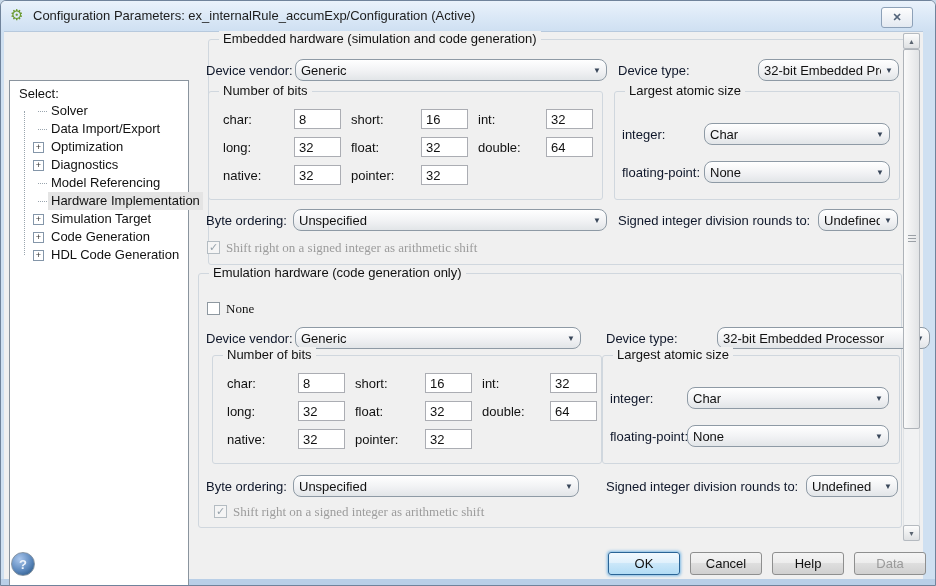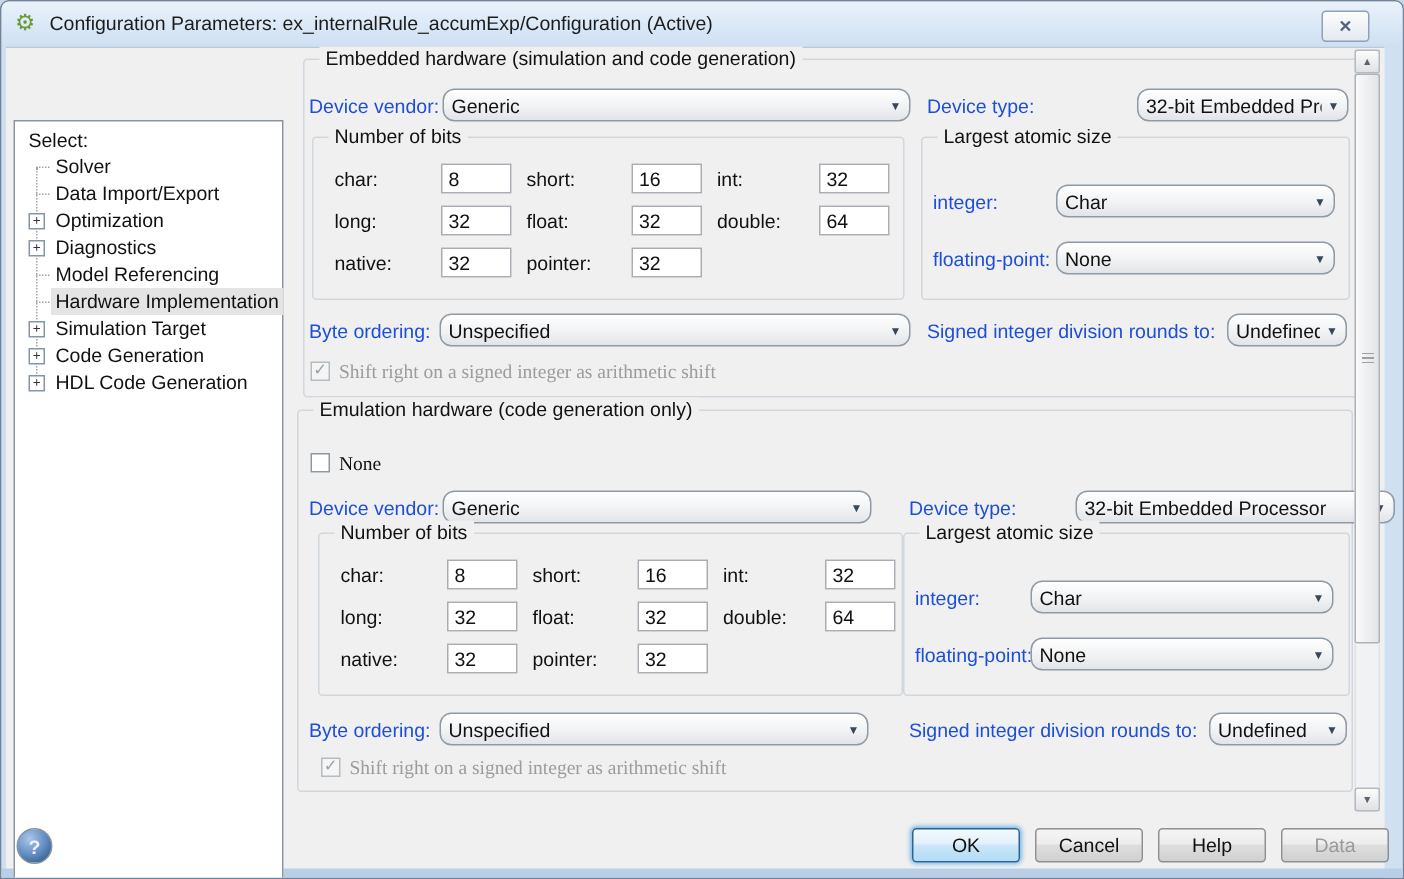--- a/index.html
+++ b/index.html
@@ -14,32 +14,32 @@
              border-radius:3px;background:linear-gradient(#fdfdfd,#e3e9f1);display:flex;align-items:center;
              justify-content:center;font-size:11px;font-weight:bold;color:#53647a;cursor:default;}
   
   .frame-right{position:absolute;left:922px;top:30px;width:14px;height:556px;background:#cfe0f1;}
   .frame-left{position:absolute;left:0;top:30px;width:3px;height:556px;background:#cfe0f1;}
   .frame-bottom{position:absolute;left:0;top:578px;width:936px;height:8px;background:#b9cfe7;}
   
   .sidebar{position:absolute;left:8px;top:34px;width:180px;height:509px;background:#fff;
            border:1px solid #8a949e;box-sizing:border-box;margin-top:45px;}
   .sidebar-header{position:absolute;left:9px;top:5px;color:#111;}
-  .tree{position:absolute;left:0;top:21px;width:178px;}
+  .tree{position:absolute;left:0;top:21px;width:178px;padding-left:14px;}
   .tree-rail{position:absolute;left:14px;top:30px;height:144px;width:1px;border-left:1px dotted #9aa5ae;}
   .tree-row{position:relative;height:18px;line-height:18px;padding-left:24px;white-space:nowrap;cursor:default;}
   .tree-plus{position:absolute;left:9px;top:4px;width:9px;height:9px;border:1px solid #8496a9;background:#fff;
              font-size:9px;line-height:8px;text-align:center;color:#333;box-sizing:content-box;}
   .tree-dash{position:absolute;left:14px;top:9px;width:9px;border-top:1px dotted #9aa5ae;}
   .tree-label{display:inline-block;padding:0 3px;}
   .tree-row.selected .tree-label{background:#e4e4e4;}
   
   .group{position:absolute;border:1px solid #d0d7de;border-radius:3px;}
   .legend{position:absolute;left:10px;top:-9px;background:#f0f0f0;padding:0 4px;white-space:nowrap;color:#111;}
-  .lbl{position:absolute;white-space:nowrap;color:#1d4ed8;}
+  .lbl{position:absolute;white-space:nowrap;color:#0f172a;}
   .lbl.dim{color:#9c9c9c;}
   
   .combo{position:absolute;height:22px;box-sizing:border-box;border:1px solid #8e9aa5;border-radius:8px;
          background:linear-gradient(#ffffff,#f1f2f4 55%,#e2e5e8);display:flex;align-items:center;
          padding:0 5px;overflow:hidden;cursor:default;}
   .combo-text{white-space:nowrap;overflow:hidden;flex:1;}
   .combo-arrow{flex:none;font-size:8px;color:#39475a;margin-left:4px;}
   
   .bitsgrid{position:absolute;display:grid;grid-template-columns:61px 47px 60px 47px 58px 47px;
             column-gap:10px;row-gap:8px;align-items:center;}
@@ -125,21 +125,21 @@
         <span class="tree-plus">+</span>
         <span class="tree-label">Code Generation</span>
       </div>
       <div class="tree-row">
         <span class="tree-plus">+</span>
         <span class="tree-label">HDL Code Generation</span>
       </div>
     </div>
   </div>
 
-  <div class="group" style="left:201px;top:38px;width:702px;height:224px">
+  <div class="group" style="left:207px;top:38px;width:702px;height:224px">
     <span class="legend">Embedded hardware (simulation and code generation)</span>
   </div>
 
   <span class="lbl" style="left:205px;top:62px">Device vendor:</span>
   <div class="combo" style="left:294px;top:58px;width:312px">
     <span class="combo-text">Generic</span>
     <span class="combo-arrow">▼</span>
   </div>
   <span class="lbl" style="left:617px;top:62px">Device type:</span>
   <div class="combo" style="left:757px;top:58px;width:141px">

